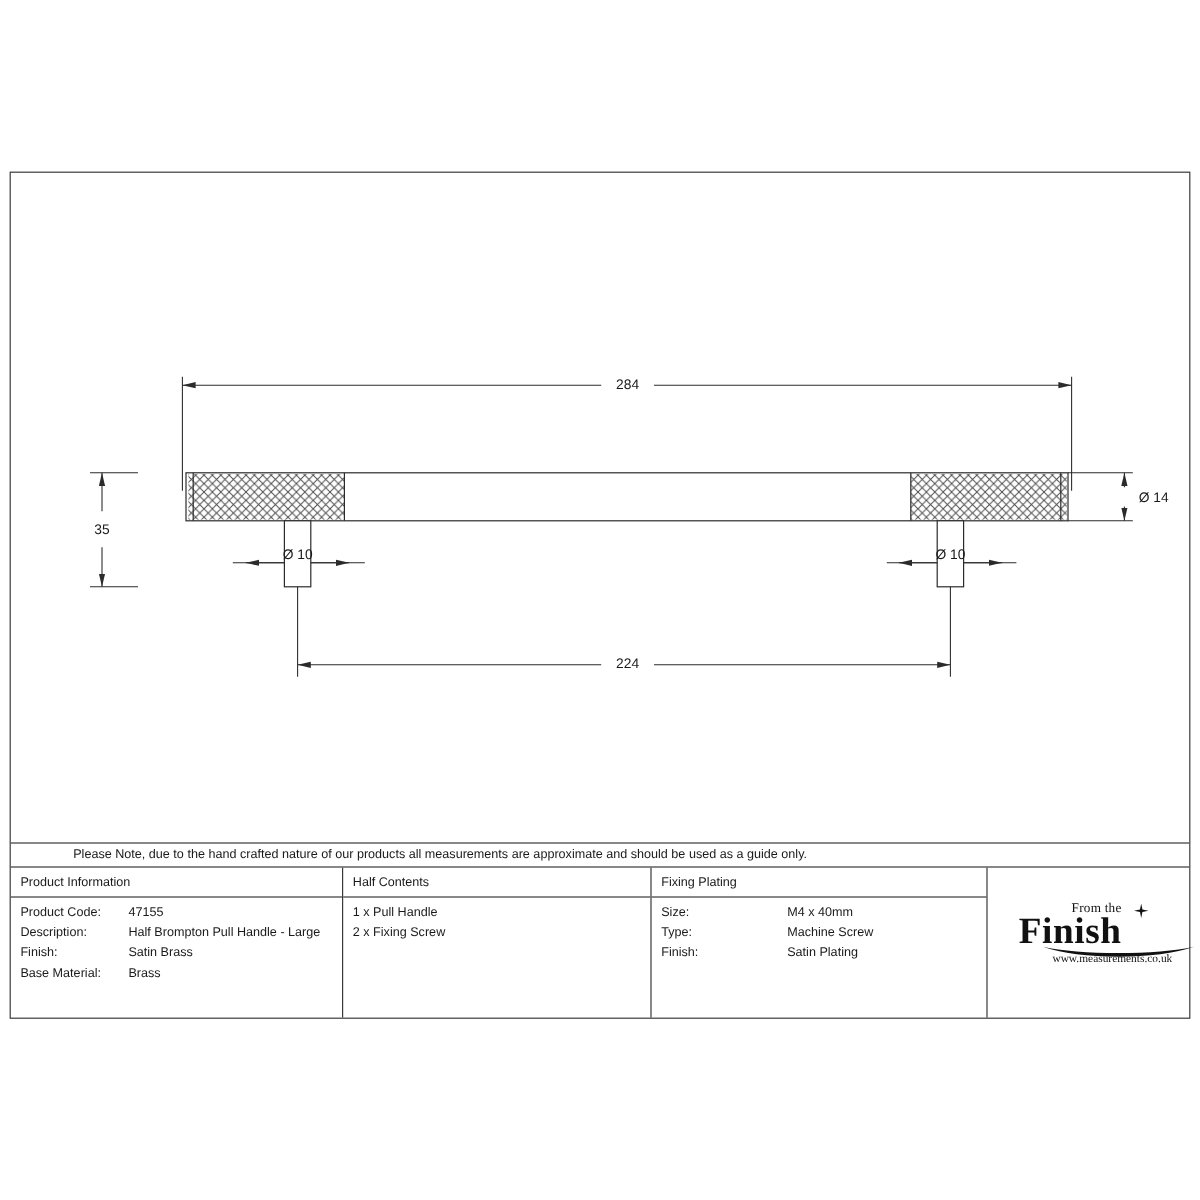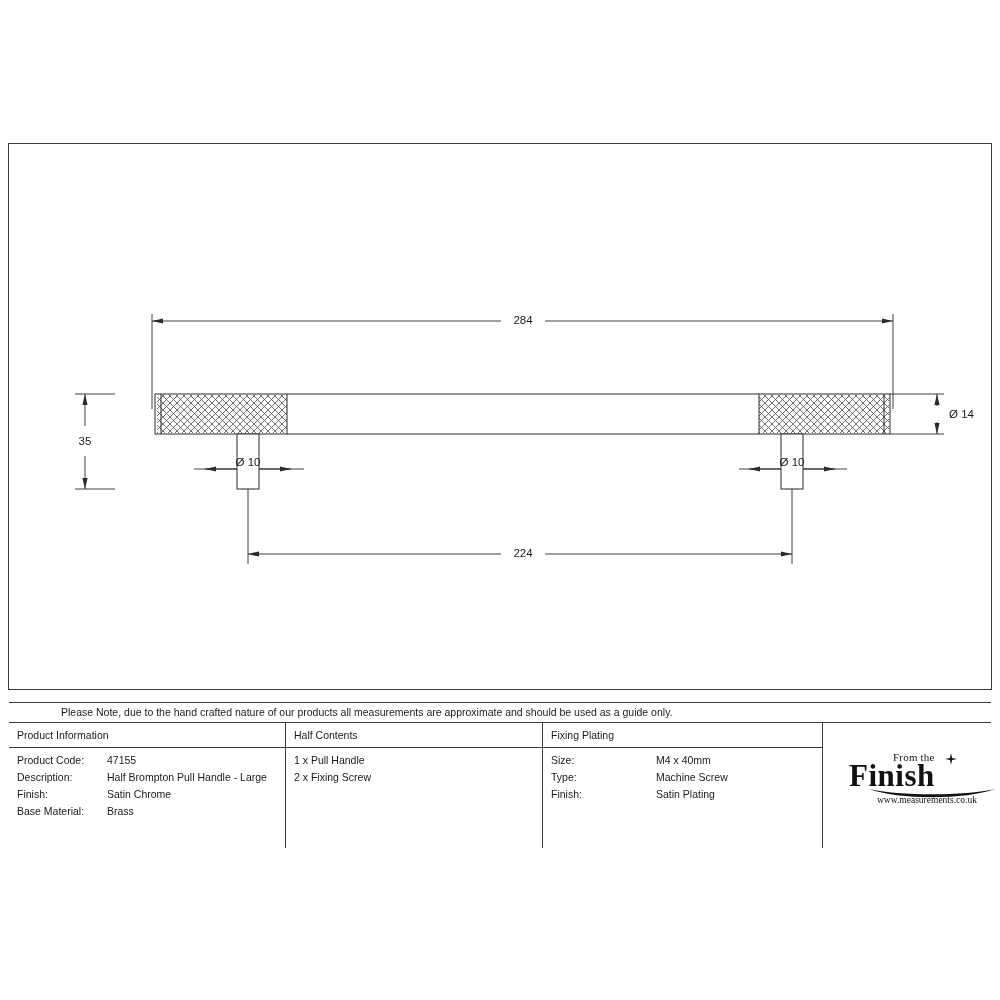--- a/index.html
+++ b/index.html
@@ -13,21 +13,21 @@
     font-family: "Liberation Sans", sans-serif;
     color: #1a1a1a;
     position: relative;
     overflow: hidden;
   }
   #sheet {
     position: absolute;
     left: 8px;
     top: 143px;
     width: 984px;
-    height: 547px;
+    height: 706px;
     border: 1px solid #3b3b3b;
     box-sizing: border-box;
   }
   
   #drawing {
     position: absolute;
     left: 0;
     top: 0;
     width: 982px;
     height: 558px;
@@ -274,21 +274,21 @@
       <div class="kv c1-row r1">
         <span class="k">Product Code:</span>
         <span class="v">47155</span>
       </div>
       <div class="kv c1-row r2">
         <span class="k">Description:</span>
         <span class="v">Half Brompton Pull Handle - Large</span>
       </div>
       <div class="kv c1-row r3">
         <span class="k">Finish:</span>
-        <span class="v">Satin Chrome</span>
+        <span class="v">Satin Brass</span>
       </div>
       <div class="kv c1-row r4">
         <span class="k">Base Material:</span>
         <span class="v">Brass</span>
       </div>
     </div>
 
     <div class="info-col col-2">
       <div class="col-head">Half Contents</div>
       <div class="col-rule"></div>

